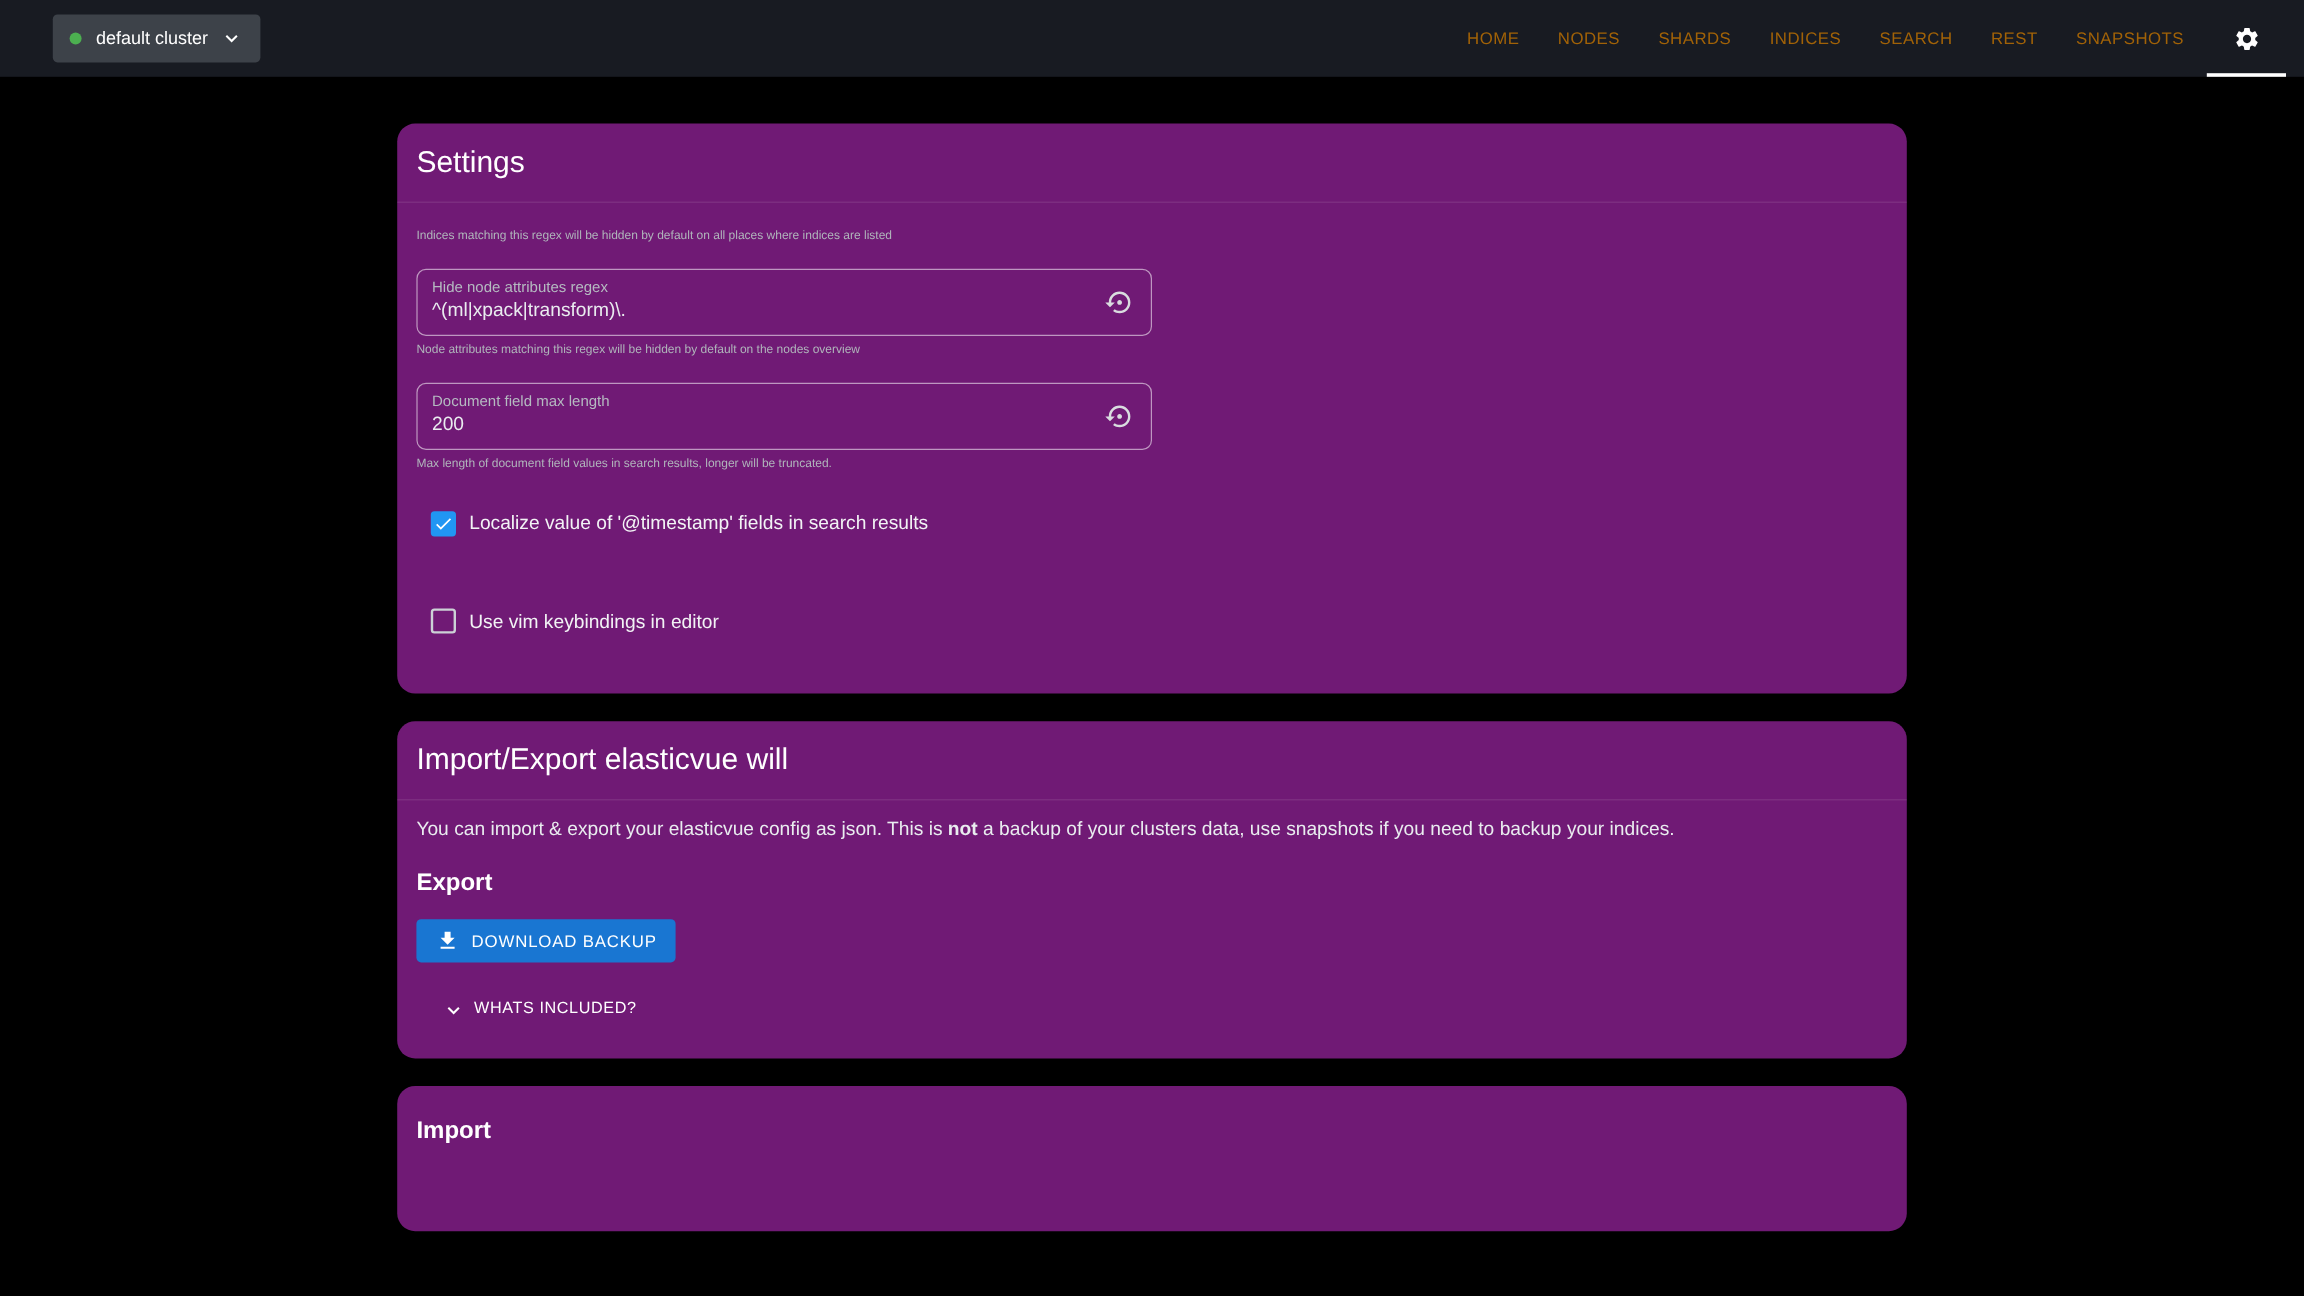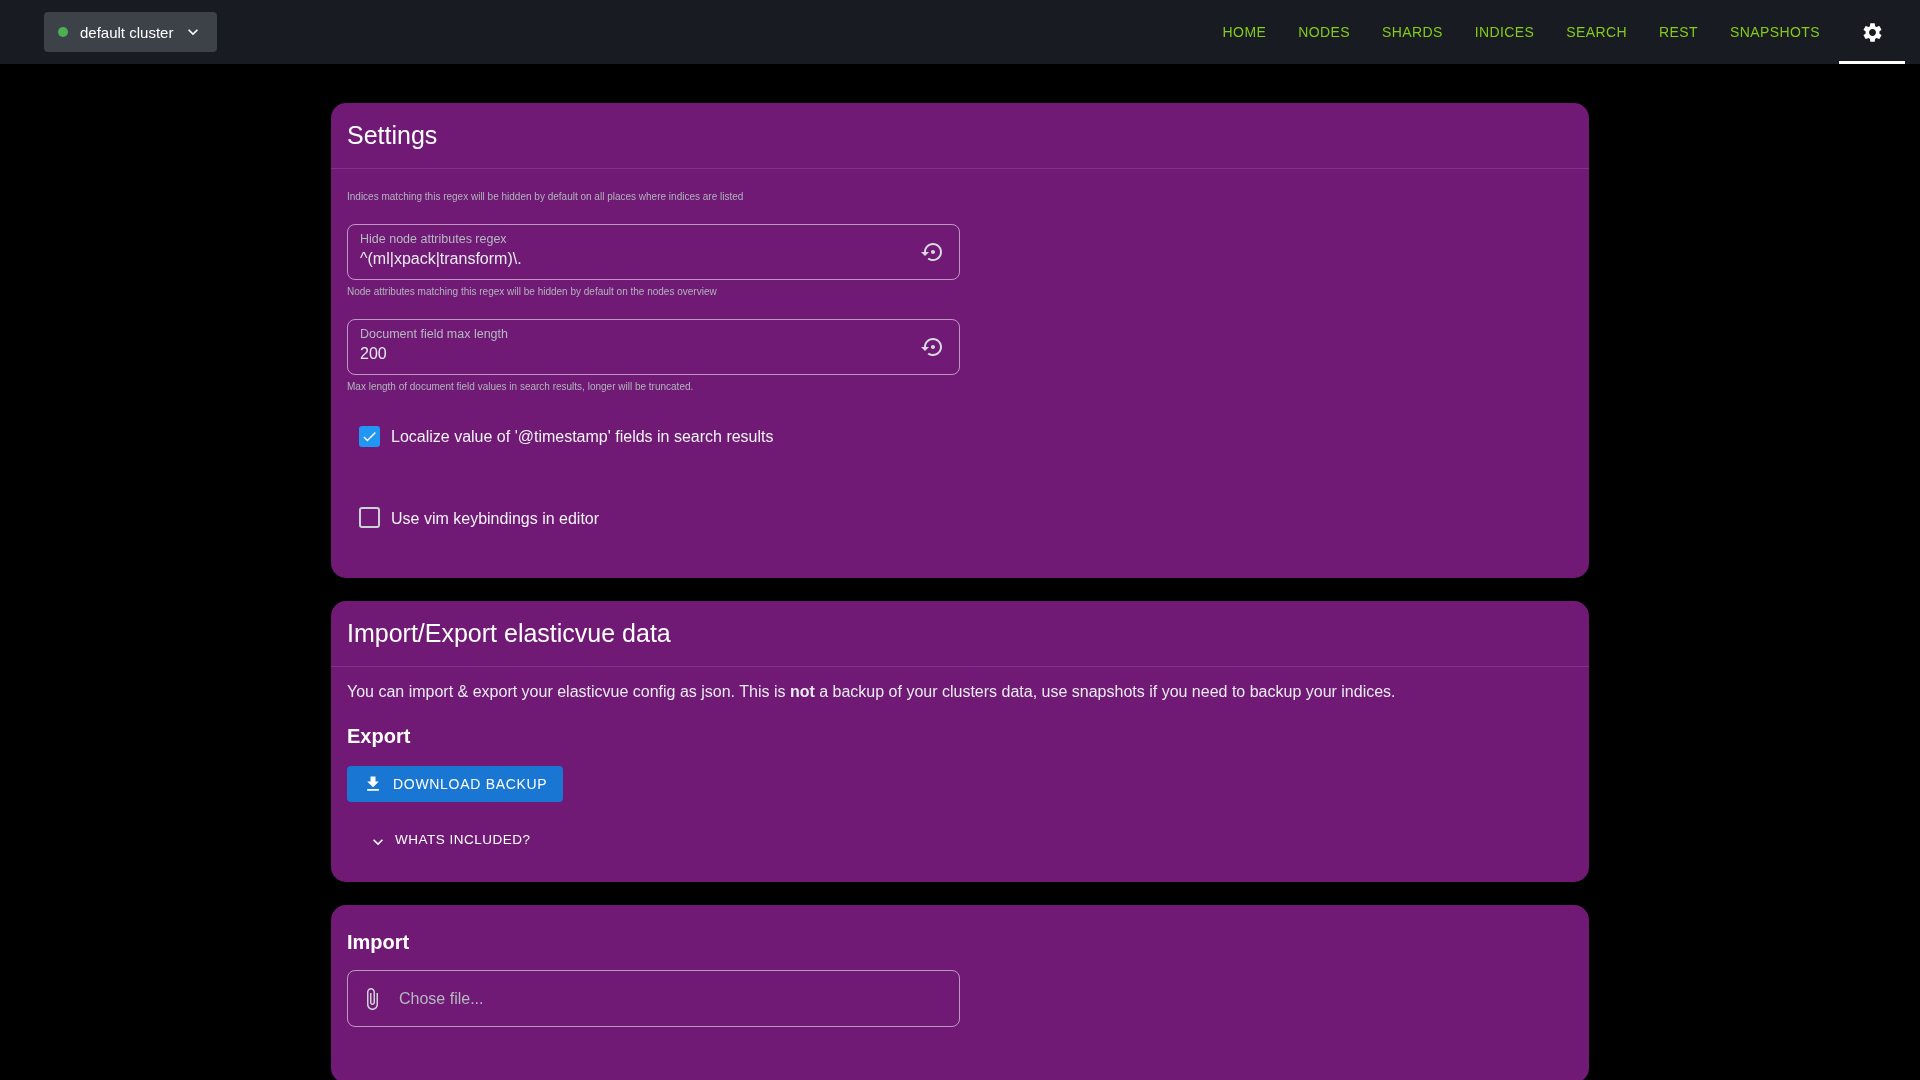--- a/index.html
+++ b/index.html
@@ -53,21 +53,21 @@
     align-items: stretch;
     margin-right: 12px;
   }
   .nav-tab {
     display: flex;
     align-items: center;
     padding: 0 16px;
     font-size: 14px;
     font-weight: 500;
     letter-spacing: 0.4px;
-    color: #84cc16;
+    color: #a16207;
     cursor: pointer;
     text-transform: uppercase;
   }
   .gear-tab {
     position: relative;
     width: 72px;
     justify-content: center;
   }
   .gear-tab svg { width: 23px; height: 23px; color: #fff; }
   .tab-underline {
@@ -296,21 +296,21 @@
           <span class="checkbox">
             
           </span>
           <span class="check-label">Use vim keybindings in editor</span>
         </div>
 
       </div>
     </section>
 
     <section class="card card-ie">
-      <h1 class="card-title">Import/Export elasticvue data</h1>
+      <h1 class="card-title">Import/Export elasticvue will</h1>
       <div class="divider"></div>
       <div class="card-content">
         <p class="card-desc"><span>You can import &amp; export your elasticvue config as json. This is </span><b>not</b><span> a backup of your clusters data, use snapshots if you need to backup your indices.</span></p>
 
         <h2 class="sub-heading">Export</h2>
 
         <button class="download-btn">
           <svg viewBox="0 0 24 24" fill="currentColor">
             <path d="M19 9h-4V3H9v6H5l7 7 7-7zM5 18v2h14v-2H5z"></path>
           </svg>
@@ -322,23 +322,17 @@
             <path d="M16.59 8.59 12 13.17 7.41 8.59 6 10l6 6 6-6z"></path>
           </svg>
           <span class="whats-label">WHATS INCLUDED?</span>
         </div>
       </div>
     </section>
 
     <section class="card card-import">
       <div class="card-content">
         <h2 class="sub-heading">Import</h2>
-        <div class="file-input">
-          <svg viewBox="0 0 24 24" fill="currentColor">
-            <path d="M16.5 6v11.5c0 2.21-1.79 4-4 4s-4-1.79-4-4V5c0-1.38 1.12-2.5 2.5-2.5s2.5 1.12 2.5 2.5v10.5c0 .55-.45 1-1 1s-1-.45-1-1V6H10v9.5c0 1.38 1.12 2.5 2.5 2.5s2.5-1.12 2.5-2.5V5c0-2.21-1.79-4-4-4S7 2.79 7 5v12.5c0 3.04 2.46 5.5 5.5 5.5s5.5-2.46 5.5-5.5V6h-1.5z"></path>
-          </svg>
-          <span class="file-placeholder">Chose file...</span>
-        </div>
       </div>
     </section>
 
   </div>
 </main>
 
 </body></html>

